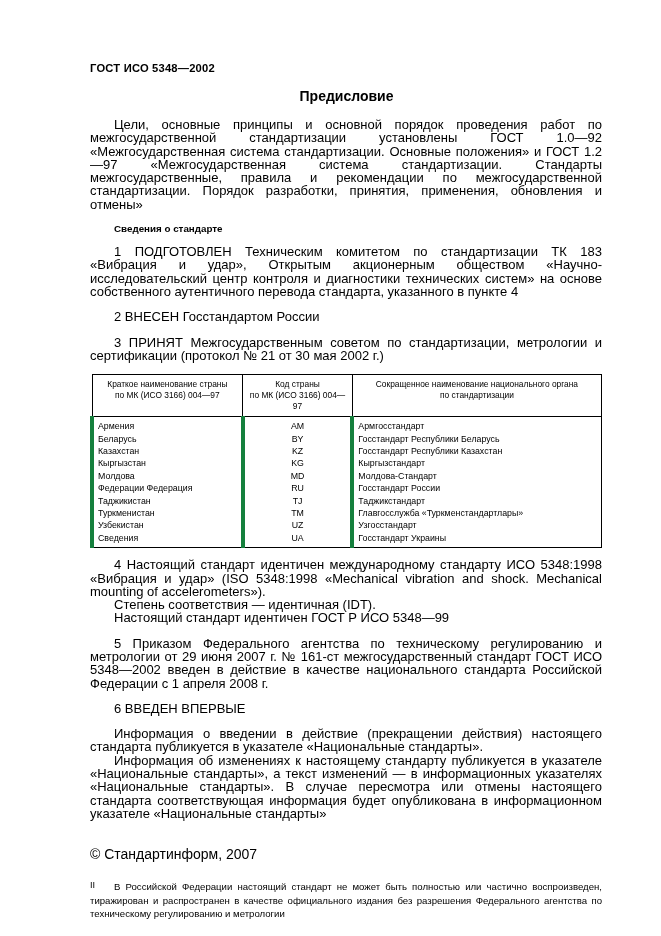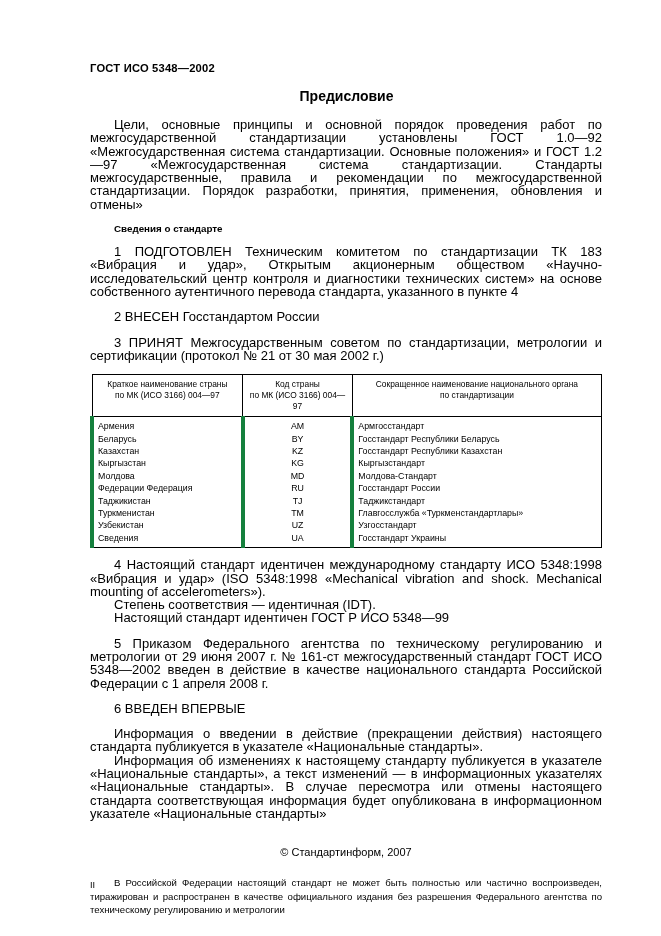--- a/index.html
+++ b/index.html
@@ -99,22 +99,22 @@
   }
   table.countries tbody tr:first-child td {
     padding-top: 3px;
   }
   table.countries tbody tr:last-child td {
     padding-bottom: 3px;
     border-bottom: 1px solid #000;
   }
   .cell-code { text-align: center; }
   .copyright {
-    text-align: center;
-    font-size: 11px;
+    text-align: left;
+    font-size: 14px;
     margin-top: 26px;
     margin-bottom: 18px;
   }
   .footer-note {
     font-size: 9.6px;
     line-height: 13.3px;
     text-align: justify;
   }
   .page-num {
     position: absolute;

